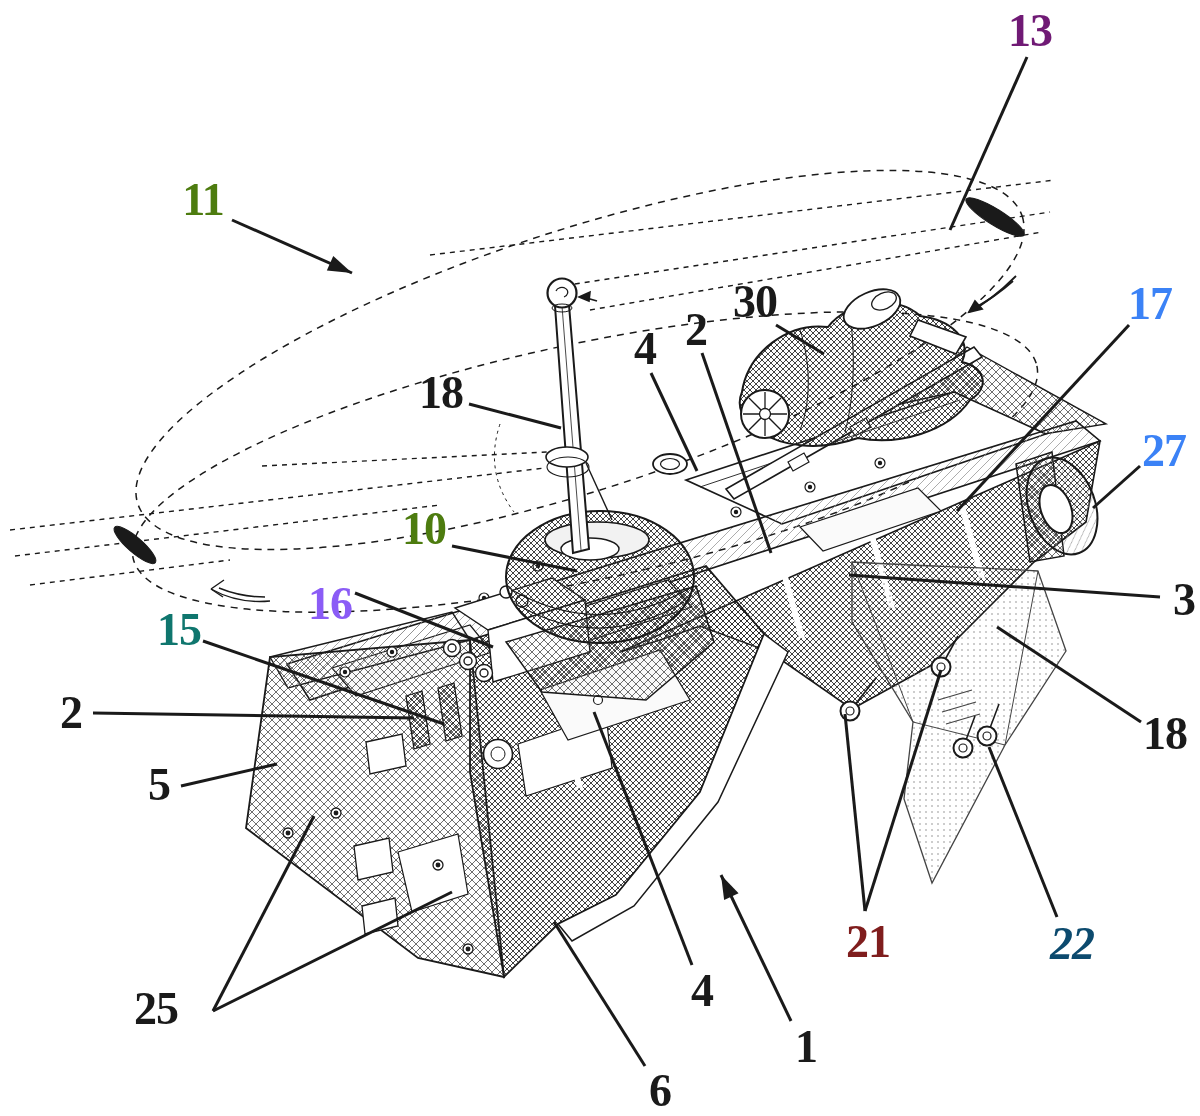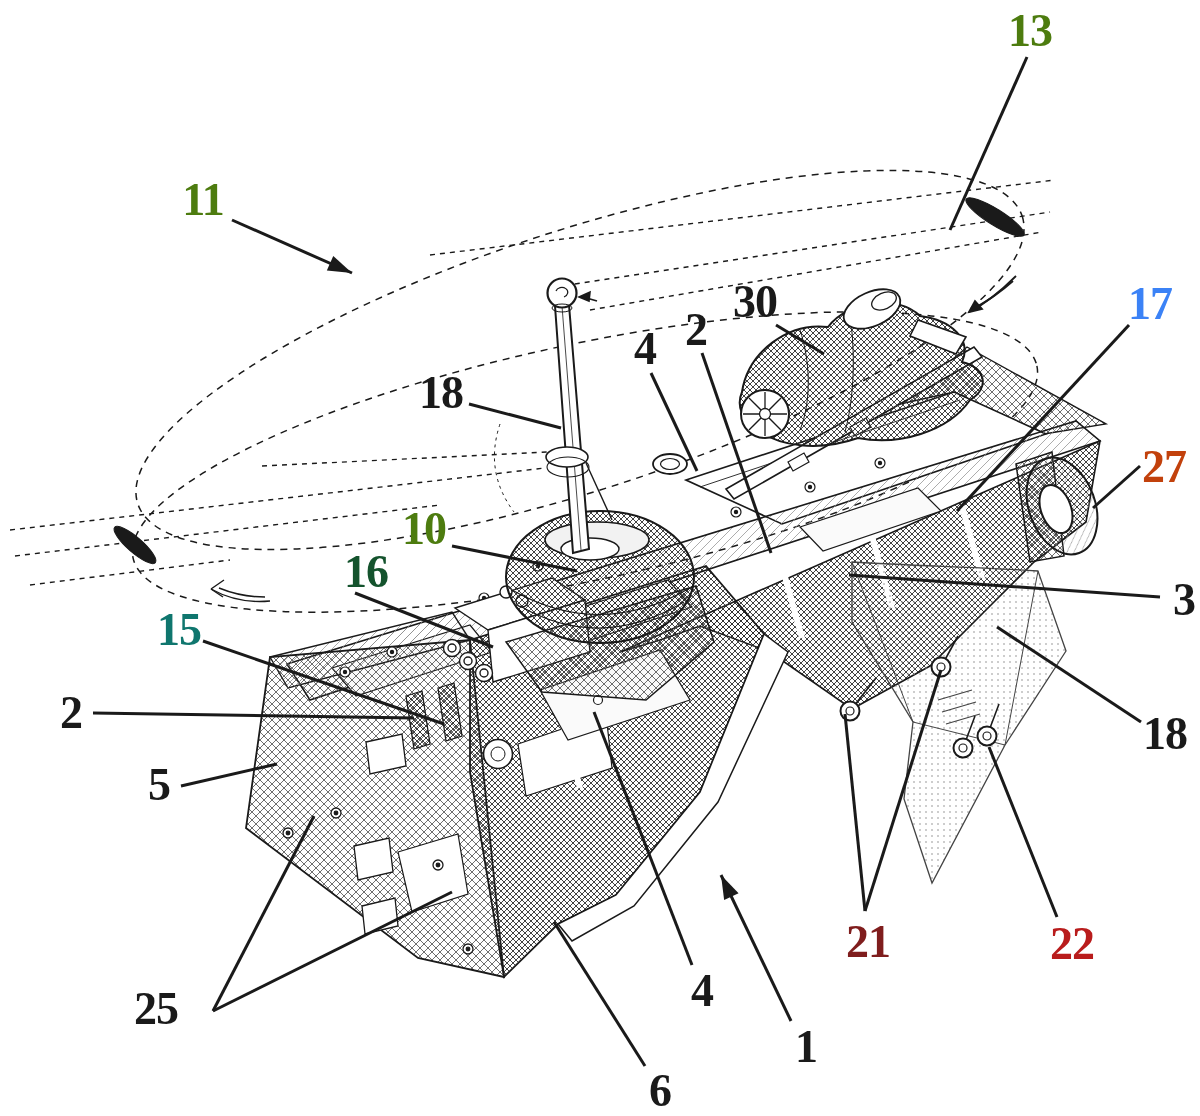--- a/index.html
+++ b/index.html
@@ -238,34 +238,34 @@
         <line x1="181" y1="786" x2="277" y2="764" stroke="#1a1a1a" stroke-width="3"></line>
         <line x1="93" y1="713" x2="414" y2="718" stroke="#1a1a1a" stroke-width="3"></line>
         <line x1="203" y1="641" x2="444" y2="724" stroke="#1a1a1a" stroke-width="3"></line>
         <line x1="355" y1="593" x2="493" y2="647" stroke="#1a1a1a" stroke-width="3"></line>
         <line x1="452" y1="546" x2="577" y2="571" stroke="#1a1a1a" stroke-width="3"></line>
       </g>
 </svg>
 
 <div id="labels">
       <div class="ref-label" style="left: 203px; top: 199px; color: #4d7c0f;">11</div>
-      <div class="ref-label" style="left: 1030px; top: 30px; color: #4d7c0f;">13</div>
+      <div class="ref-label" style="left: 1030px; top: 30px; color: #701a75;">13</div>
       <div class="ref-label" style="left: 441px; top: 392px; color: rgb(26, 26, 26);">18</div>
       <div class="ref-label" style="left: 645px; top: 348px; color: rgb(26, 26, 26);">4</div>
       <div class="ref-label" style="left: 696px; top: 329px; color: rgb(26, 26, 26);">2</div>
       <div class="ref-label" style="left: 755px; top: 301px; color: rgb(26, 26, 26);">30</div>
       <div class="ref-label" style="left: 1150px; top: 303px; color: #3b82f6;">17</div>
-      <div class="ref-label" style="left: 1164px; top: 466px; color: #c2410c;">27</div>
+      <div class="ref-label" style="left: 1164px; top: 450px; color: #3b82f6;">27</div>
       <div class="ref-label" style="left: 1184px; top: 599px; color: rgb(26, 26, 26);">3</div>
       <div class="ref-label" style="left: 1165px; top: 733px; color: rgb(26, 26, 26);">18</div>
-      <div class="ref-label" style="left: 1072px; top: 943px; color: #b91c1c;">22</div>
+      <div class="ref-label" style="left: 1072px; top: 943px; color: #0c4a6e; font-style: italic;">22</div>
       <div class="ref-label" style="left: 868px; top: 941px; color: #7f1d1d;">21</div>
       <div class="ref-label" style="left: 806px; top: 1046px; color: rgb(26, 26, 26);">1</div>
       <div class="ref-label" style="left: 702px; top: 990px; color: rgb(26, 26, 26);">4</div>
       <div class="ref-label" style="left: 660px; top: 1090px; color: rgb(26, 26, 26);">6</div>
       <div class="ref-label" style="left: 140px; top: 1008px; color: rgb(26, 26, 26); margin-left: 16px;">25</div>
       <div class="ref-label" style="left: 159px; top: 784px; color: rgb(26, 26, 26);">5</div>
       <div class="ref-label" style="left: 71px; top: 712px; color: rgb(26, 26, 26);">2</div>
       <div class="ref-label" style="left: 179px; top: 629px; color: #0f766e;">15</div>
-      <div class="ref-label" style="left: 330px; top: 571px; color: #14532d; margin-left: 36px;">16</div>
+      <div class="ref-label" style="left: 330px; top: 603px; color: #8b5cf6;">16</div>
       <div class="ref-label" style="left: 424px; top: 528px; color: #4d7c0f;">10</div>
     </div>
 </div>
 
 </body></html>

